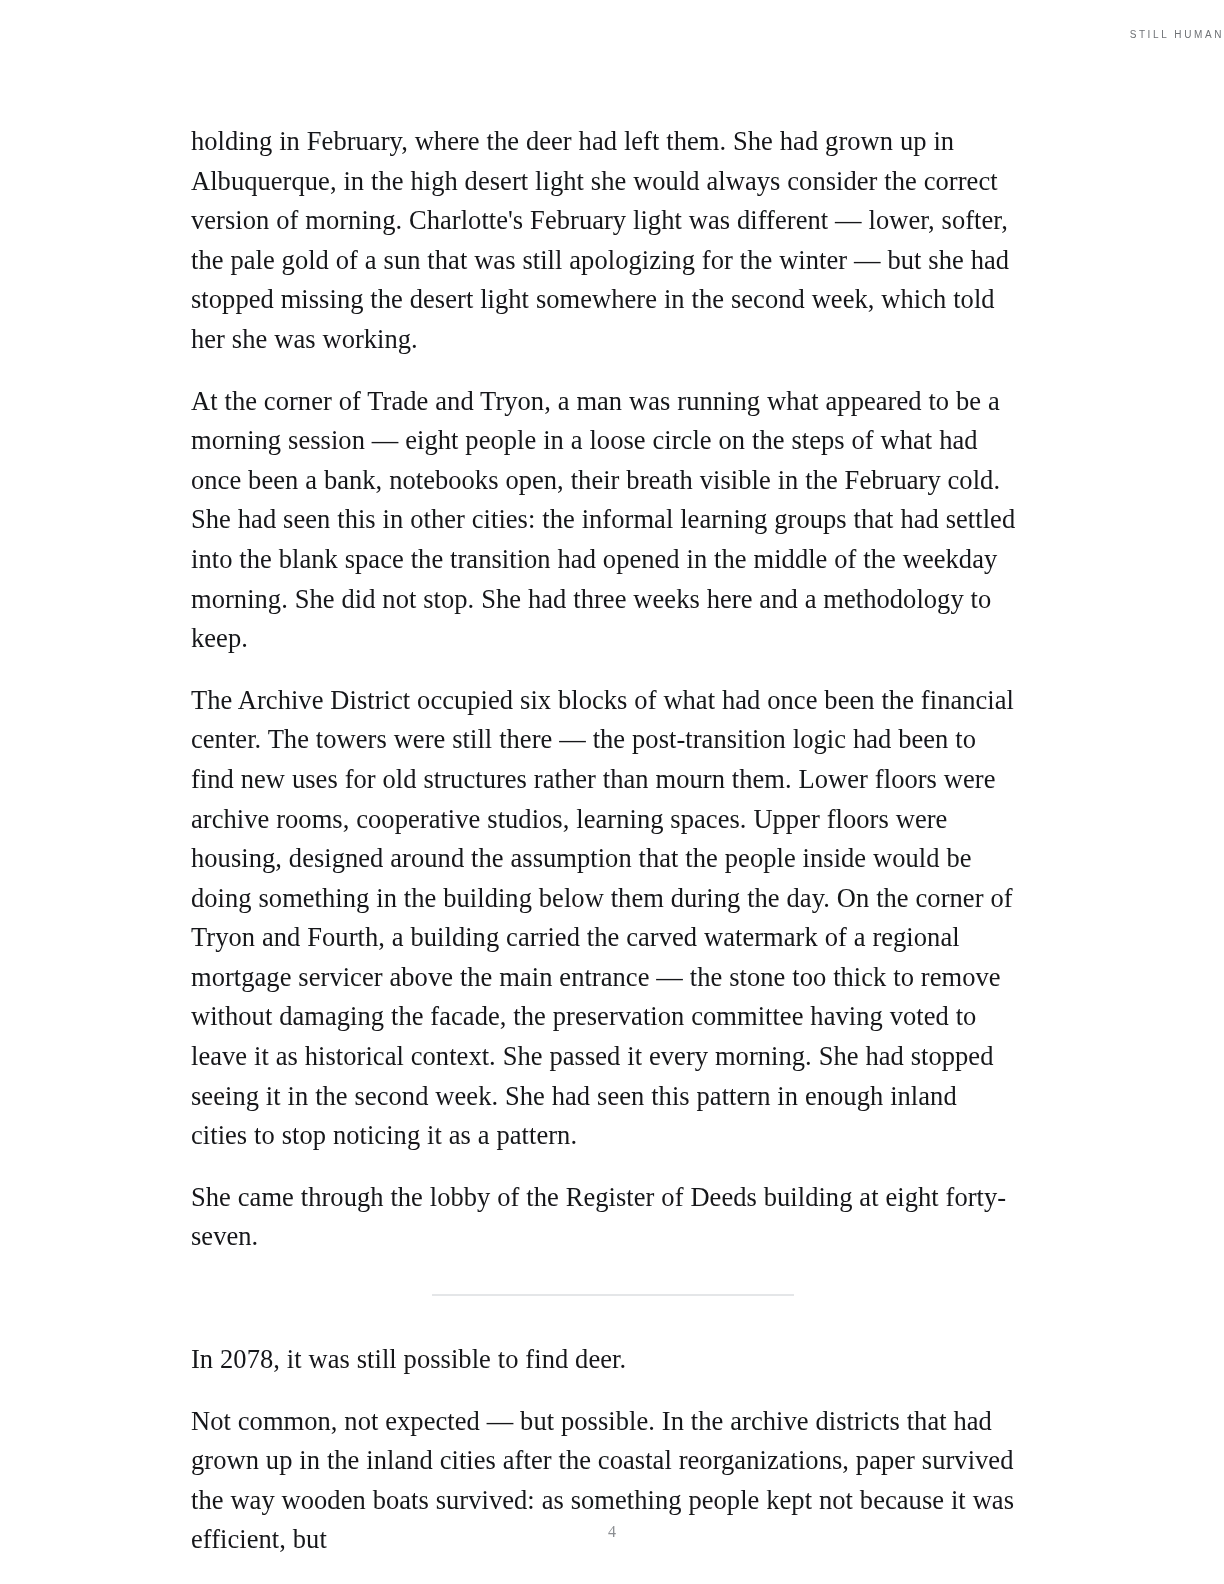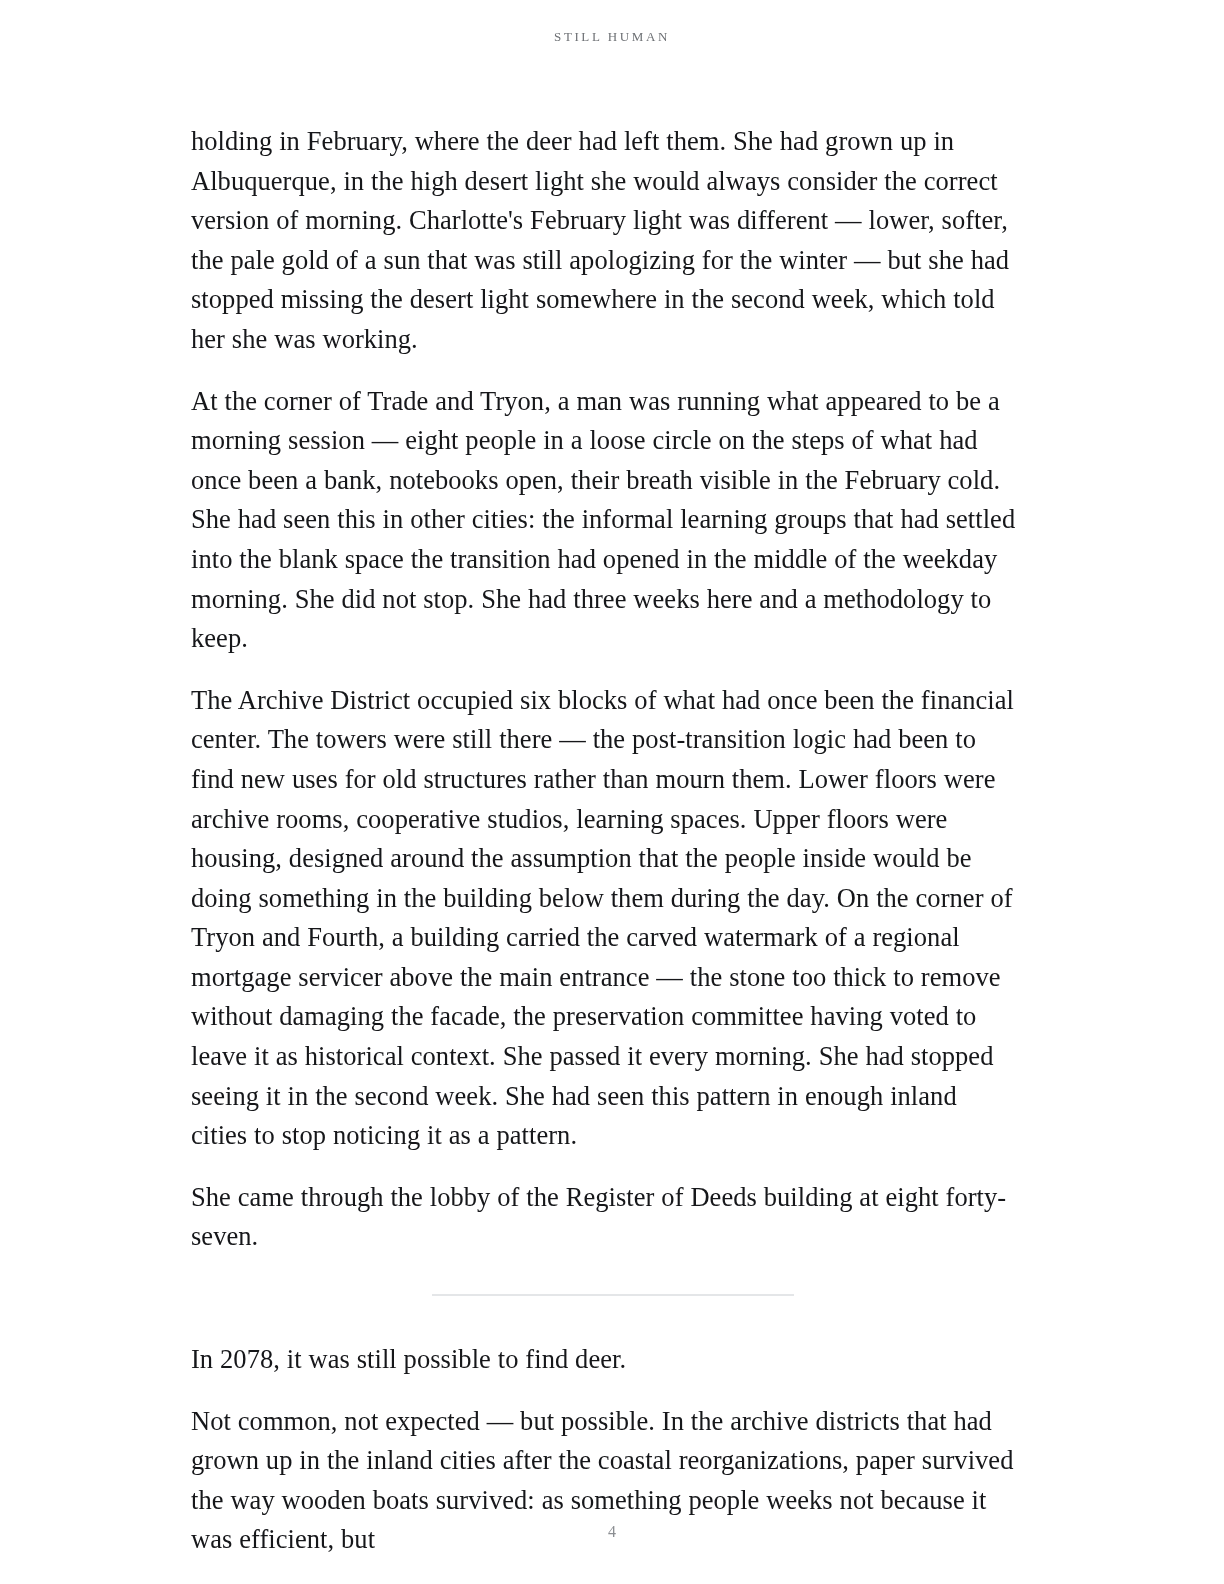--- a/index.html
+++ b/index.html
@@ -19,23 +19,23 @@
     font-family: "Liberation Serif", "DejaVu Serif", serif;
     -webkit-font-smoothing: antialiased;
   }
 
   
   .running-head {
     position: absolute;
     top: 30px;
     left: 0;
     right: 0;
-    text-align: center;
-    font-family: Liberation Serif, serif;
-    font-size: 13px;
+    text-align: right;
+    font-family: Liberation Sans, sans-serif;
+    font-size: 10px;
     letter-spacing: 2.6px;
     color: #6e7175;
     text-transform: uppercase;
     line-height: 1;
     white-space: nowrap;
   }
 
   
   .content {
     position: absolute;
@@ -98,19 +98,19 @@
     <p class="para">holding in February, where the deer had left them. She had grown up in Albuquerque, in the high desert light she would always consider the correct version of morning. Charlotte's February light was different — lower, softer, the pale gold of a sun that was still apologizing for the winter — but she had stopped missing the desert light somewhere in the second week, which told her she was working.</p>
     <p class="para">At the corner of Trade and Tryon, a man was running what appeared to be a morning session — eight people in a loose circle on the steps of what had once been a bank, notebooks open, their breath visible in the February cold. She had seen this in other cities: the informal learning groups that had settled into the blank space the transition had opened in the middle of the weekday morning. She did not stop. She had three weeks here and a methodology to keep.</p>
     <p class="para">The Archive District occupied six blocks of what had once been the financial center. The towers were still there — the post-transition logic had been to find new uses for old structures rather than mourn them. Lower floors were archive rooms, cooperative studios, learning spaces. Upper floors were housing, designed around the assumption that the people inside would be doing something in the building below them during the day. On the corner of Tryon and Fourth, a building carried the carved watermark of a regional mortgage servicer above the main entrance — the stone too thick to remove without damaging the facade, the preservation committee having voted to leave it as historical context. She passed it every morning. She had stopped seeing it in the second week. She had seen this pattern in enough inland cities to stop noticing it as a pattern.</p>
     <p class="para">She came through the lobby of the Register of Deeds building at eight forty-seven.</p>
 
     <div class="scene-break">
       <div class="rule"></div>
     </div>
 
     <p class="para">In 2078, it was still possible to find deer.</p>
-    <p class="para">Not common, not expected — but possible. In the archive districts that had grown up in the inland cities after the coastal reorganizations, paper survived the way wooden boats survived: as something people weeks not because it was efficient, but</p>
+    <p class="para">Not common, not expected — but possible. In the archive districts that had grown up in the inland cities after the coastal reorganizations, paper survived the way wooden boats survived: as something people kept not because it was efficient, but</p>
 
   </div>
 
   <div class="folio">4</div>
 
 </div>
 
 </body></html>

